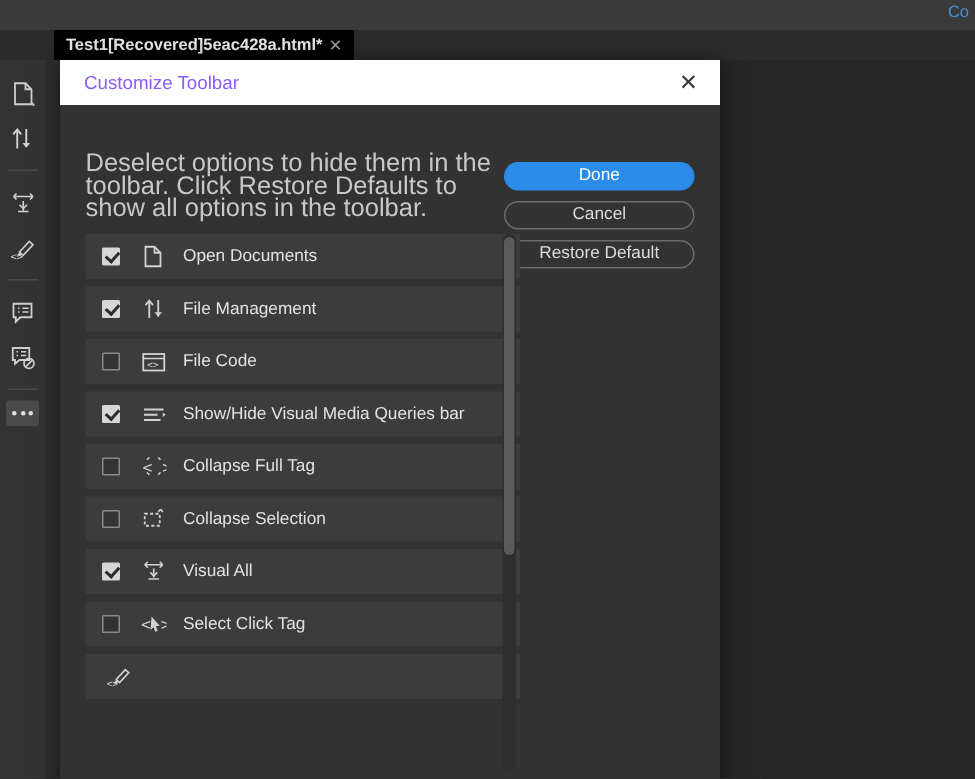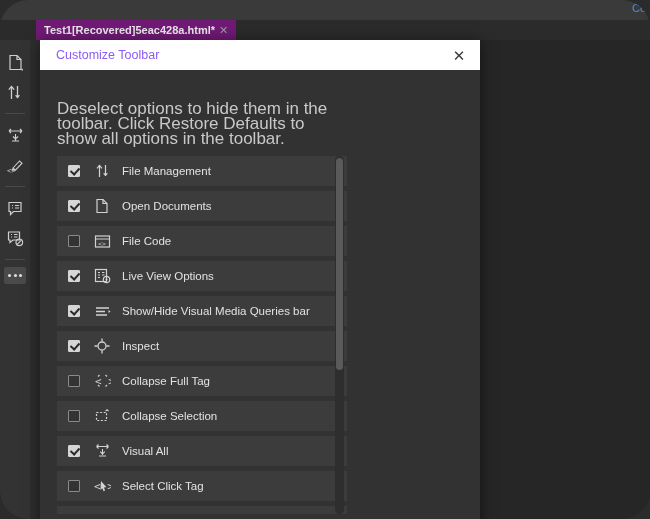--- a/index.html
+++ b/index.html
@@ -2,31 +2,31 @@
 <html><head>
 <meta charset="utf-8">
 <style>
   html,body{margin:0;padding:0;}
   body{
     width:650px;height:519px;overflow:hidden;
     background:#2b2b2b;
     font-family:"Liberation Sans", sans-serif;
     -webkit-font-smoothing:antialiased;
   }
-  .app{position:relative;width:650px;height:519px;background:#2b2b2b;overflow:hidden;border-radius:28px;}
+  .app{position:relative;width:650px;height:519px;background:#2b2b2b;overflow:hidden;}
 
   
   .top-bar{position:absolute;left:0;top:0;width:650px;height:20px;background:#3a3a3a;}
   .top-bar-right{position:absolute;right:4px;top:2px;color:#4a90d9;font-size:11px;}
 
   
   .tabstrip{position:absolute;left:0;top:20px;width:650px;height:20px;background:#2b2b2b;}
   .doc-tab{
     position:absolute;left:36px;top:20px;height:20px;
-    background:#701a75;color:#e8e8e8;
+    background:#000000;color:#e8e8e8;
     font-size:11px;font-weight:bold;
     padding:0 8px;box-sizing:border-box;
     display:flex;align-items:center;gap:4px;
     white-space:nowrap;
   }
   .doc-tab .close{color:#9a9a9a;font-size:11px;font-weight:normal;}
 
   
   .editor{
     position:absolute;left:30px;top:40px;right:0;bottom:0;
@@ -242,94 +242,77 @@
 
     <div class="dlg-title">
       <span class="dlg-title-text">Customize Toolbar</span>
       <span class="dlg-close">✕</span>
     </div>
 
     <div class="dlg-body">
 
       <div class="dlg-desc">Deselect options to hide them in the toolbar. Click Restore Defaults to show all options in the toolbar.</div>
 
+      <div class="dlg-buttons">
+        <div class="btn btn-primary">Done</div>
+        <div class="btn btn-secondary">Cancel</div>
+        <div class="btn btn-secondary">Restore Default</div>
+      </div>
 
       <div class="list-wrap">
         <div class="list">
+
+          <div class="opt">
+            <div class="cb on"></div>
+            <div class="opt-icon">
+              <svg width="14" height="16" viewBox="0 0 14 16">
+                  <path d="M2 1.5h6l4 4v9H2z" fill="none" stroke="#d2d2d2" stroke-width="1.2"></path>
+                  <path d="M8 1.5v4h4" fill="none" stroke="#d2d2d2" stroke-width="1.2"></path>
+                </svg>
+            </div>
+            <div class="opt-label">Open Documents</div>
+          </div>
 
           <div class="opt">
             <div class="cb on"></div>
             <div class="opt-icon">
               <svg width="15" height="16" viewBox="0 0 15 16">
                   <path d="M4.5 14V3" stroke="#d2d2d2" stroke-width="1.2" fill="none"></path>
                   <path d="M2 5.4L4.5 2.4 7 5.4" stroke="#d2d2d2" stroke-width="1.2" fill="none"></path>
                   <path d="M10.5 2v11" stroke="#d2d2d2" stroke-width="1.2"></path>
                   <path d="M8 10.2l2.5 3 2.5-3z" fill="#d2d2d2"></path>
                 </svg>
             </div>
             <div class="opt-label">File Management</div>
           </div>
 
           <div class="opt">
-            <div class="cb on"></div>
-            <div class="opt-icon">
-              <svg width="14" height="16" viewBox="0 0 14 16">
-                  <path d="M2 1.5h6l4 4v9H2z" fill="none" stroke="#d2d2d2" stroke-width="1.2"></path>
-                  <path d="M8 1.5v4h4" fill="none" stroke="#d2d2d2" stroke-width="1.2"></path>
-                </svg>
-            </div>
-            <div class="opt-label">Open Documents</div>
-          </div>
-
-          <div class="opt">
             <div class="cb"></div>
             <div class="opt-icon">
               <svg width="17" height="15" viewBox="0 0 17 15">
                   <rect x="1.5" y="2" width="14" height="11" fill="none" stroke="#d2d2d2" stroke-width="1.2"></rect>
                   <path d="M1.5 5h14" stroke="#d2d2d2" stroke-width="1.1"></path>
                   <text x="4" y="11.5" font-size="6.5" fill="#d2d2d2" font-family="monospace">&lt;&gt;</text>
                 </svg>
             </div>
             <div class="opt-label">File Code</div>
           </div>
 
-          <div class="opt">
-            <div class="cb on"></div>
-            <div class="opt-icon">
-              <svg width="17" height="16" viewBox="0 0 17 16">
-                  <rect x="1.5" y="1.5" width="11" height="12" fill="none" stroke="#d2d2d2" stroke-width="1.2"></rect>
-                  <path d="M4 4.5h2M4 7h2M4 9.5h2M8 4.5h2.5M8 7h2.5" stroke="#d2d2d2" stroke-width="1.1"></path>
-                  <circle cx="12.5" cy="11.5" r="3.2" fill="none" stroke="#d2d2d2" stroke-width="1.2"></circle>
-                  <circle cx="12.5" cy="11.5" r="1" fill="#d2d2d2"></circle>
-                </svg>
-            </div>
-            <div class="opt-label">Live View Options</div>
-          </div>
 
           <div class="opt">
             <div class="cb on"></div>
             <div class="opt-icon">
               <svg width="17" height="14" viewBox="0 0 17 14">
                   <path d="M2 4h13M2 7.5h9M2 11h11" stroke="#d2d2d2" stroke-width="1.4"></path>
                   <path d="M14.5 6l2 1.5-2 1.5z" fill="#d2d2d2"></path>
                 </svg>
             </div>
             <div class="opt-label">Show/Hide Visual Media Queries bar</div>
           </div>
 
-          <div class="opt">
-            <div class="cb on"></div>
-            <div class="opt-icon">
-              <svg width="16" height="16" viewBox="0 0 16 16">
-                  <circle cx="8" cy="8" r="4" fill="none" stroke="#d2d2d2" stroke-width="1.3"></circle>
-                  <path d="M8 0.5v3M8 12.5v3M0.5 8h3M12.5 8h3" stroke="#d2d2d2" stroke-width="1.3"></path>
-                </svg>
-            </div>
-            <div class="opt-label">Inspect</div>
-          </div>
 
           <div class="opt">
             <div class="cb"></div>
             <div class="opt-icon">
               <svg width="17" height="16" viewBox="0 0 17 16">
                   <text x="1" y="12" font-size="11" fill="#d2d2d2" font-family="monospace">&lt; &gt;</text>
                   <path d="M4 3.5l1.5-1.5M13 3.5L11.5 2M4 12l1.5 1.5M13 12l-1.5 1.5" stroke="#d2d2d2" stroke-width="1.1"></path>
                 </svg>
             </div>
             <div class="opt-label">Collapse Full Tag</div>

